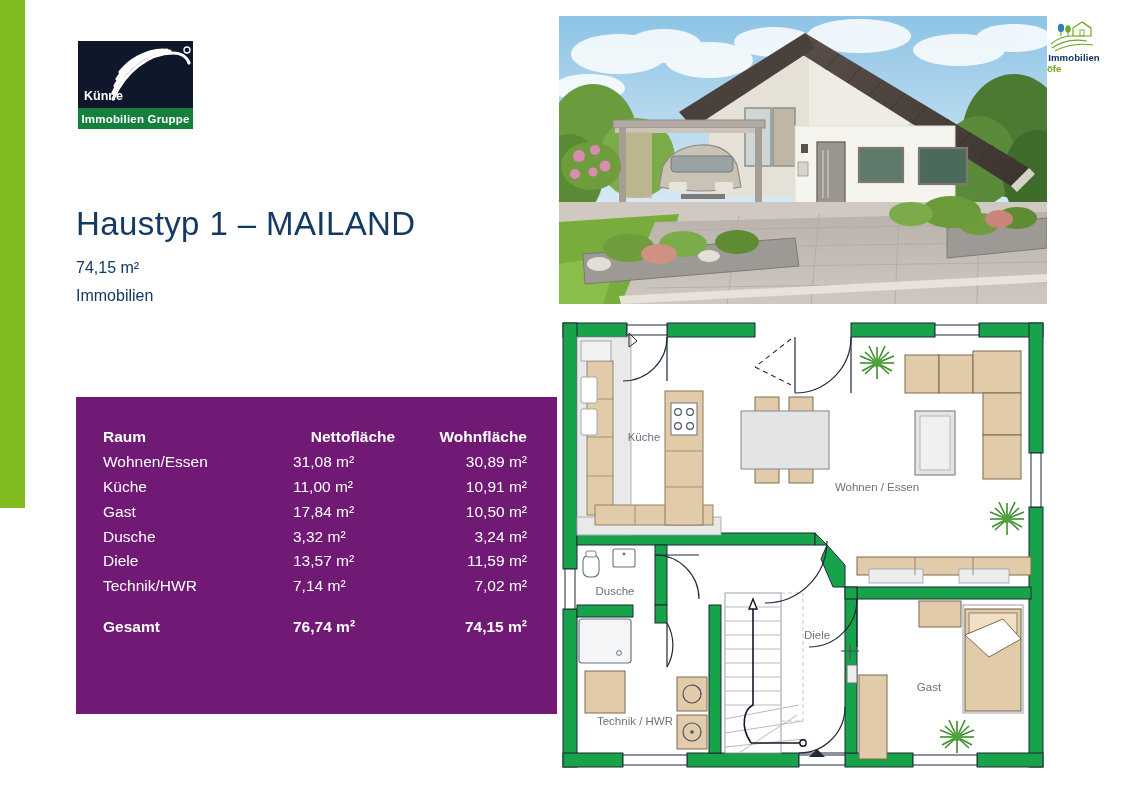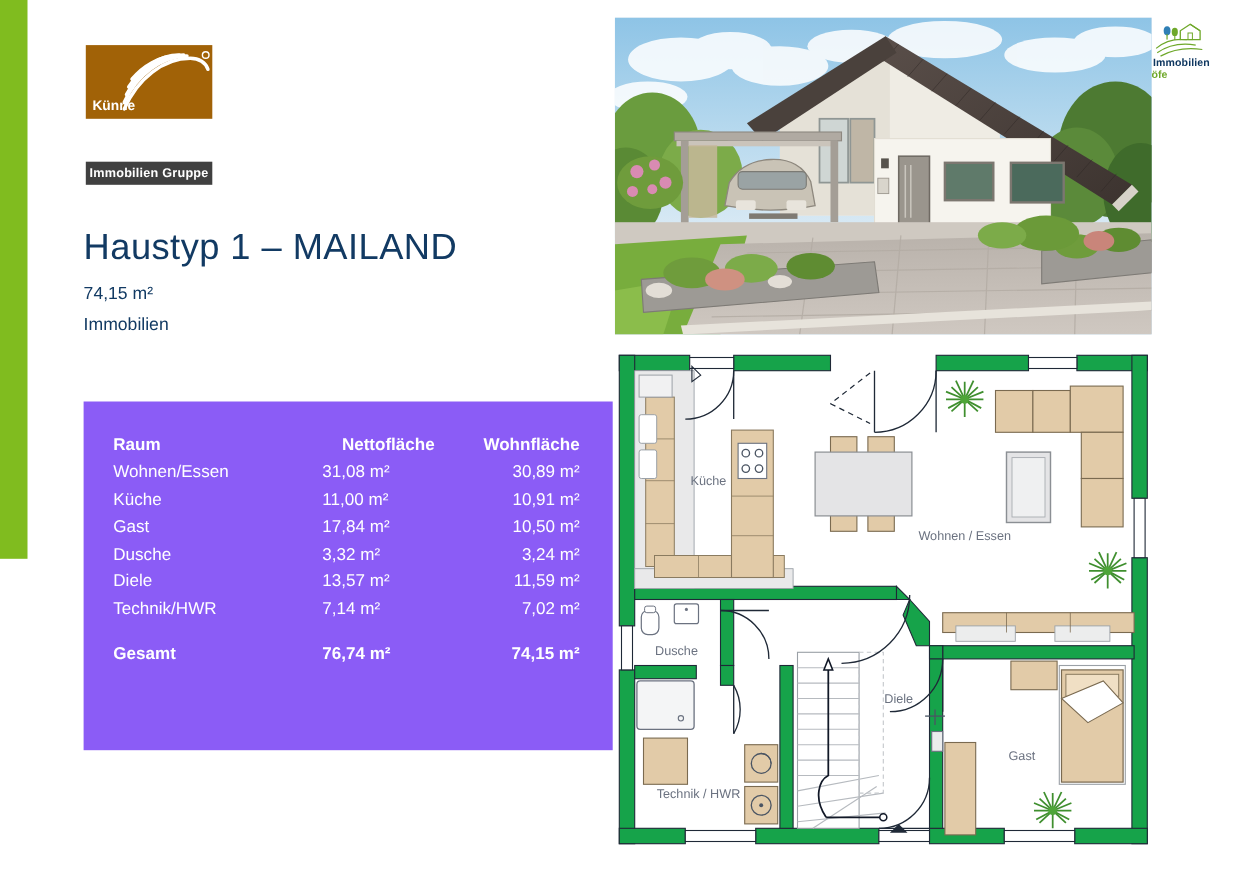--- a/index.html
+++ b/index.html
@@ -4,43 +4,43 @@
 <style>
   html,body{margin:0;padding:0;background:#ffffff;}
   body{width:1123px;height:794px;overflow:hidden;font-family:"Liberation Sans",sans-serif;}
   .page{position:relative;width:1123px;height:794px;background:#fff;}
 
   
   .accent-bar{position:absolute;left:0;top:0;width:25px;height:508px;background:#80bc1f;}
 
   
   .kuenne-logo{position:absolute;left:78px;top:41px;width:115px;height:88px;}
-  .kl-navy{position:absolute;left:0;top:0;width:115px;height:67px;background:#a16207;overflow:hidden;text-align:right;}
-  .kl-green{position:absolute;left:0;top:67px;width:115px;height:21px;background:#404040;
-            display:flex;align-items:center;justify-content:center;margin-top:39px;}
+  .kl-navy{position:absolute;left:0;top:0;width:115px;height:67px;background:#0f172a;overflow:hidden;text-align:right;}
+  .kl-green{position:absolute;left:0;top:67px;width:115px;height:21px;background:#15803d;
+            display:flex;align-items:center;justify-content:center;}
   .kl-green span{color:#fff;font-size:11.5px;font-weight:bold;letter-spacing:.2px;}
   .kl-name{position:absolute;left:6px;bottom:5px;color:#fff;font-size:12.5px;font-weight:bold;}
   .kl-svg{position:absolute;right:0;top:0;}
 
   
   .eh-logo{position:absolute;left:1040px;top:20px;width:68px;height:58px;}
   .eh-svg{position:absolute;left:9px;top:0;}
   .eh-t1{position:absolute;left:0;top:32px;width:68px;text-align:center;color:#0f3760;
          font-size:9.6px;font-weight:bold;letter-spacing:.1px;}
   .eh-t2{position:absolute;left:0;top:43px;width:68px;text-align:left;color:#6fa82a;
          font-size:9.6px;font-weight:bold;}
 
   
   .title{position:absolute;left:76px;top:205px;color:#123a63;font-size:33px;font-weight:400;
          letter-spacing:.4px;white-space:nowrap;}
   .sub1{position:absolute;left:76px;top:259px;color:#123a63;font-size:16px;}
   .sub2{position:absolute;left:76px;top:287px;color:#123a63;font-size:16px;}
 
   
-  .panel{position:absolute;left:76px;top:365px;width:481px;height:317px;background:#8b5cf6;}
+  .panel{position:absolute;left:76px;top:397px;width:481px;height:317px;background:#701a75;}
   table.areas{position:absolute;left:27px;top:28px;width:424px;border-collapse:collapse;color:#fff;}
   table.areas th,table.areas td{font-size:15.5px;padding:3.4px 0;white-space:nowrap;}
   table.areas th{font-weight:bold;}
   table.areas .c-room{text-align:left;width:190px;}
   table.areas .c-net{width:120px;}
   table.areas .c-liv{text-align:right;width:114px;}
   table.areas tr.spacer td{height:16px;padding:0;font-size:0;line-height:0;}
   table.areas tr.total td{font-weight:bold;}
 
   

